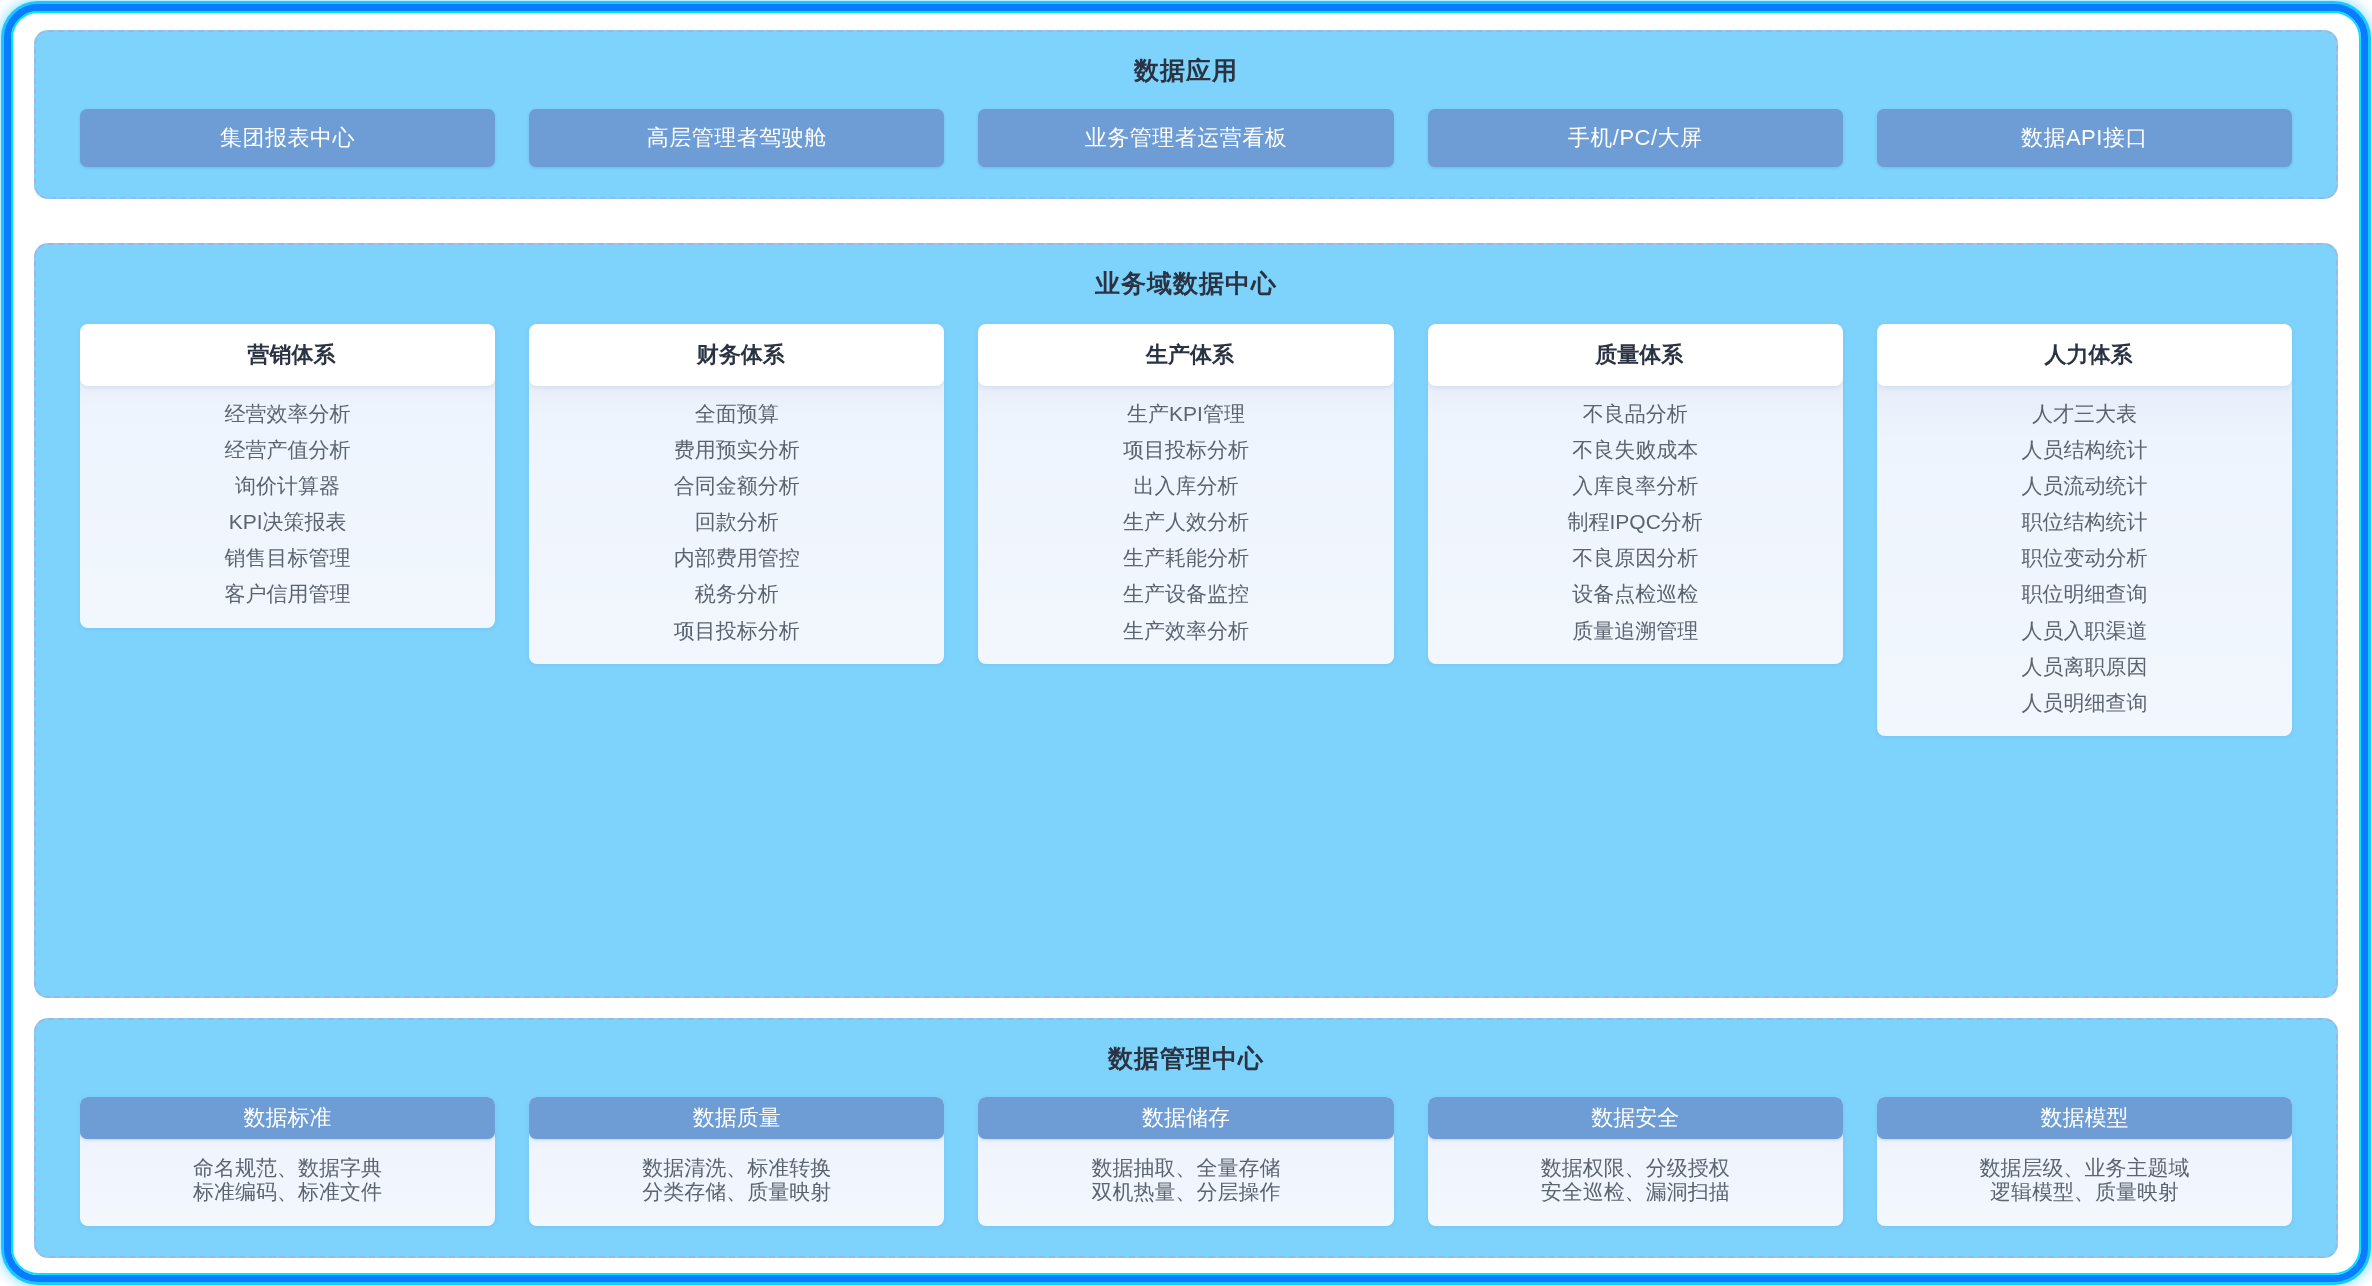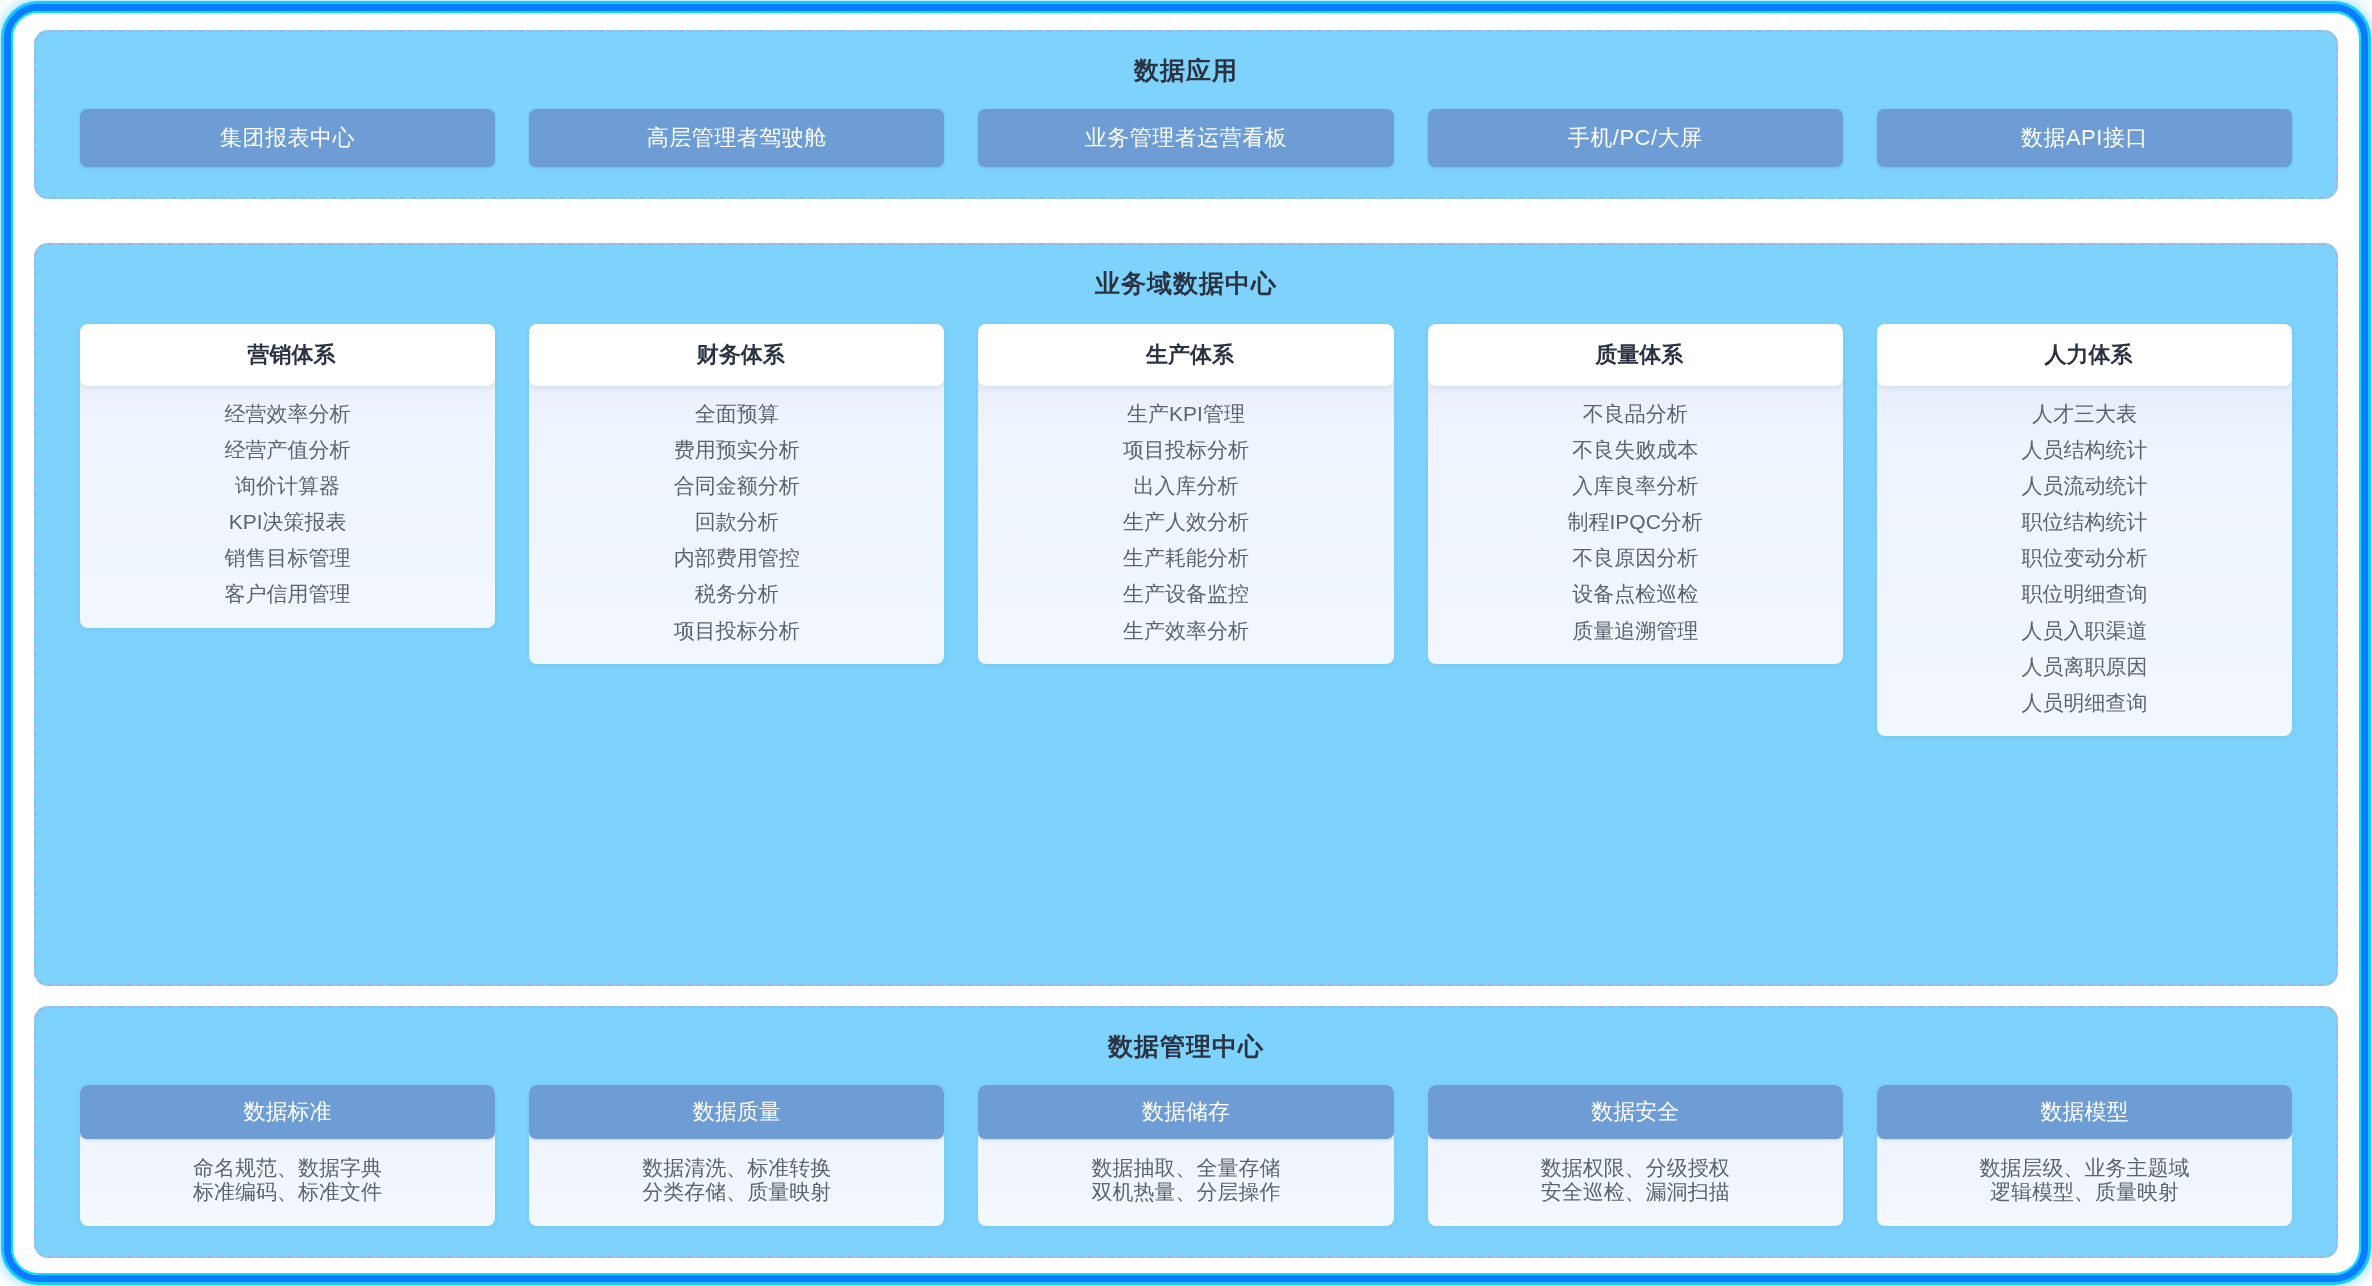--- a/index.html
+++ b/index.html
@@ -151,21 +151,21 @@
   .manage-card {
     flex: 1 1 0;
     border-radius: 8px;
     overflow: hidden;
     background: linear-gradient(180deg, #e2eaf7 0%, #eff4fd 40%, #f3f8ff 100%);
     box-shadow: 0 1px 4px rgba(80, 110, 160, .13);
     display: flex;
     flex-direction: column;
   }
   .manage-head {
-    height: 54px;
+    height: 42px;
     background: #6e9dd5;
     color: #ffffff;
     display: flex;
     align-items: center;
     justify-content: center;
     font-size: 22px;
     border-radius: 7px;
     box-shadow: 0 1px 3px rgba(60, 90, 140, .20);
   }
   .manage-lines {

